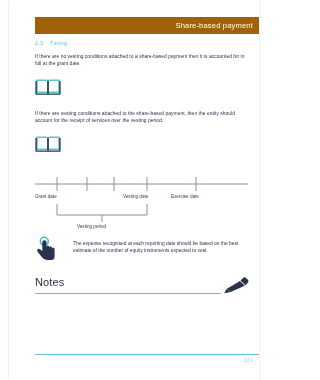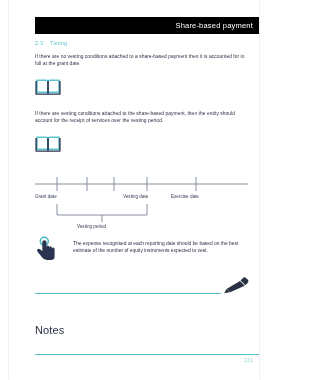--- a/index.html
+++ b/index.html
@@ -27,21 +27,21 @@
     box-shadow: 0 0 2px rgba(100,110,130,0.30);
   }
 
   
   .header-band {
     position: absolute;
     left: 26px;
     top: 17px;
     width: 224px;
     height: 17px;
-    background: #000000;
+    background: #a16207;
     display: flex;
     align-items: center;
     justify-content: flex-end;
   }
   .header-title {
     color: #ffffff;
     font-size: 7.6px;
     letter-spacing: 0.15px;
     padding-right: 6px;
     white-space: nowrap;
@@ -117,21 +117,20 @@
     margin-top: 13px;
     height: 26px;
   }
   .notes-title {
     position: absolute;
     left: 0;
     top: 0;
     color: #2b3245;
     font-size: 11px;
     letter-spacing: 0.1px;
-    margin-top: 48px;
   }
   .notes-rule {
     position: absolute;
     left: 0;
     top: 17px;
     width: 186px;
     height: 1px;
     background: #5bc4cc;
   }
   .pencil-icon {

